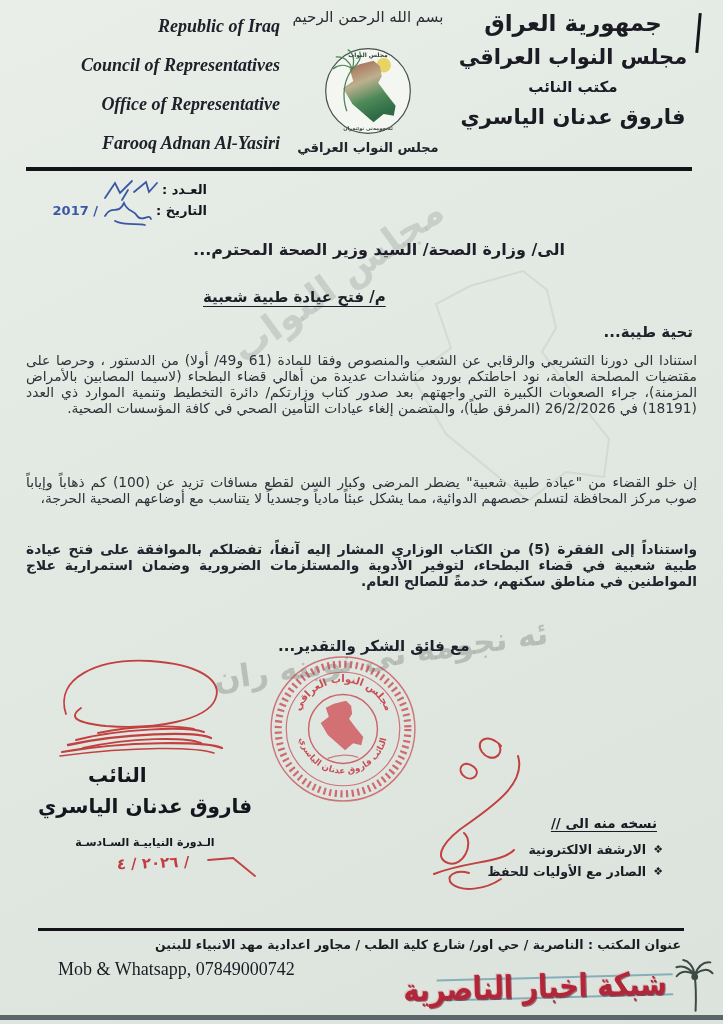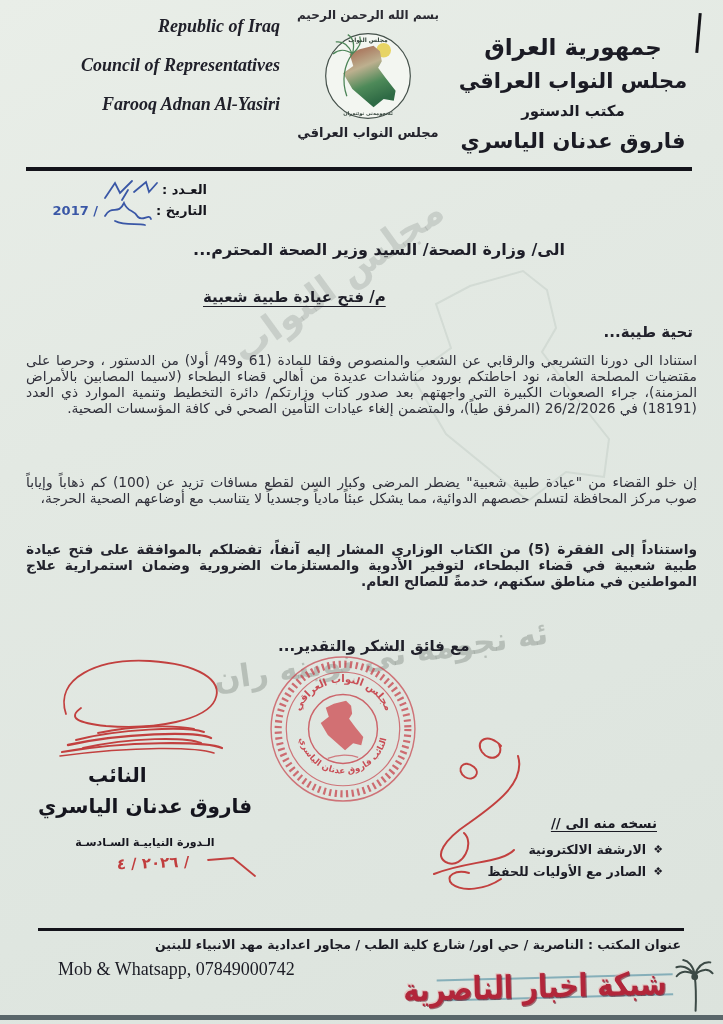--- a/index.html
+++ b/index.html
@@ -6,25 +6,25 @@
   .page{
     position:relative; width:723px; height:1024px; overflow:hidden;
     background:linear-gradient(155deg,#e9eee8 0%,#e3e9e3 35%,#dfe6e0 70%,#dce3dd 100%);
     font-family:"DejaVu Sans",sans-serif; color:#2a2a33;
   }
   
   .hdr-en{position:absolute;left:26px;top:16px;width:254px;text-align:right;
     font-family:"Liberation Serif",serif;font-style:italic;font-weight:bold;color:#20202a;}
   .hdr-en .l{font-size:18px;line-height:20px;margin-bottom:19px;white-space:nowrap;}
   .hdr-center{position:absolute;left:284px;top:8px;width:168px;text-align:center;}
-  .bismillah{font-size:12px;font-weight:bold;color:#2b2b33;margin-bottom:8px;}
+  .bismillah{font-size:15px;font-weight:normal;color:#2b2b33;margin-bottom:19px;}
   .emblem{width:92px;height:92px;display:block;margin:0 auto;}
   .emblem-caption{font-size:13px;font-weight:bold;color:#23232c;margin-top:3px;}
   .hdr-ar{position:absolute;right:24px;top:10px;width:252px;text-align:center;direction:rtl;color:#1b1b24;font-weight:bold;}
-  .hdr-ar .a1{font-size:23px;margin-bottom:9px;margin-top:24px;}
+  .hdr-ar .a1{font-size:23px;margin-bottom:9px;}
   .hdr-ar .a2{font-size:21px;margin-bottom:9px;}
   .hdr-ar .a3{font-size:15px;margin-bottom:9px;}
   .hdr-ar .a4{font-size:21px;}
   .corner-slash{position:absolute;right:23px;top:13px;width:3px;height:40px;background:#15151a;transform:rotate(5deg);}
   .hr-top{position:absolute;left:26px;top:167px;width:666px;height:4px;background:#13131a;}
   
   .ref{position:absolute;left:32px;top:179px;width:175px;direction:rtl;}
   .ref-row{display:flex;align-items:center;gap:3px;font-weight:bold;font-size:13px;height:21px;color:#15151d;white-space:nowrap;}
   .scribble{overflow:visible;flex:0 0 auto;}
   .blue-txt{color:#3a57a6;font-weight:bold;font-size:13px;}
@@ -75,20 +75,21 @@
 
   <div class="wm-text1">مجلس النواب</div>
   <div class="wm-text2">ئه نجومه نی نوینه ران</div>
   <svg class="wm-map" width="240" height="340" viewBox="0 0 240 340">
     <path d="M72,20 L125,5 L149,24 L158,62 L144,86 L173,125 L211,173 L206,211 L168,206 L130,235 L48,168 L14,110 L53,82 L38,38 Z" fill="none" stroke="#b9c5bd" stroke-width="2" opacity=".7"></path>
   </svg>
 
   <div class="hdr-en">
     <div class="l">Republic of Iraq</div>
     <div class="l">Council of Representatives</div>
+    <div class="l">Office of Representative</div>
     <div class="l">Farooq Adnan Al-Yasiri</div>
   </div>
 
   <div class="hdr-center">
     <div class="bismillah">بسم الله الرحمن الرحيم</div>
     <svg class="emblem" viewBox="0 0 100 100">
       <defs>
         <linearGradient id="mapg" x1="0" y1="0" x2="0.35" y2="1">
           <stop offset="0" stop-color="#a05a45"></stop>
             <stop offset="0.42" stop-color="#bdb08f"></stop>
@@ -102,21 +103,21 @@
       <path d="M27,72 C21,55 24,38 33,26 M33,26 C26,21 18,21 12,26 M33,26 C29,16 22,12 15,13 M33,26 C36,15 33,8 28,5 M33,26 C41,19 43,12 41,7" fill="none" stroke="#4d8558" stroke-width="1.4"></path>
       <text x="50" y="13.5" font-size="6.5" text-anchor="middle" fill="#33433a" font-weight="bold">مجلس النواب</text>
       <text x="50" y="92.5" font-size="5.5" text-anchor="middle" fill="#33433a" font-weight="bold">ئەنجومەنی نوێنەران</text>
     </svg>
     <div class="emblem-caption">مجلس النواب العراقي</div>
   </div>
 
   <div class="hdr-ar">
     <div class="a1">جمهورية العراق</div>
     <div class="a2">مجلس النواب العراقي</div>
-    <div class="a3">مكتب الدستور</div>
+    <div class="a3">مكتب النائب</div>
     <div class="a4">فاروق عدنان الياسري</div>
   </div>
 
   <div class="corner-slash"></div>
   <div class="hr-top"></div>
 
   <div class="ref">
     <div class="ref-row">
       <span>العـدد :</span>
       <svg class="scribble" width="58" height="24" viewBox="0 0 58 24">

